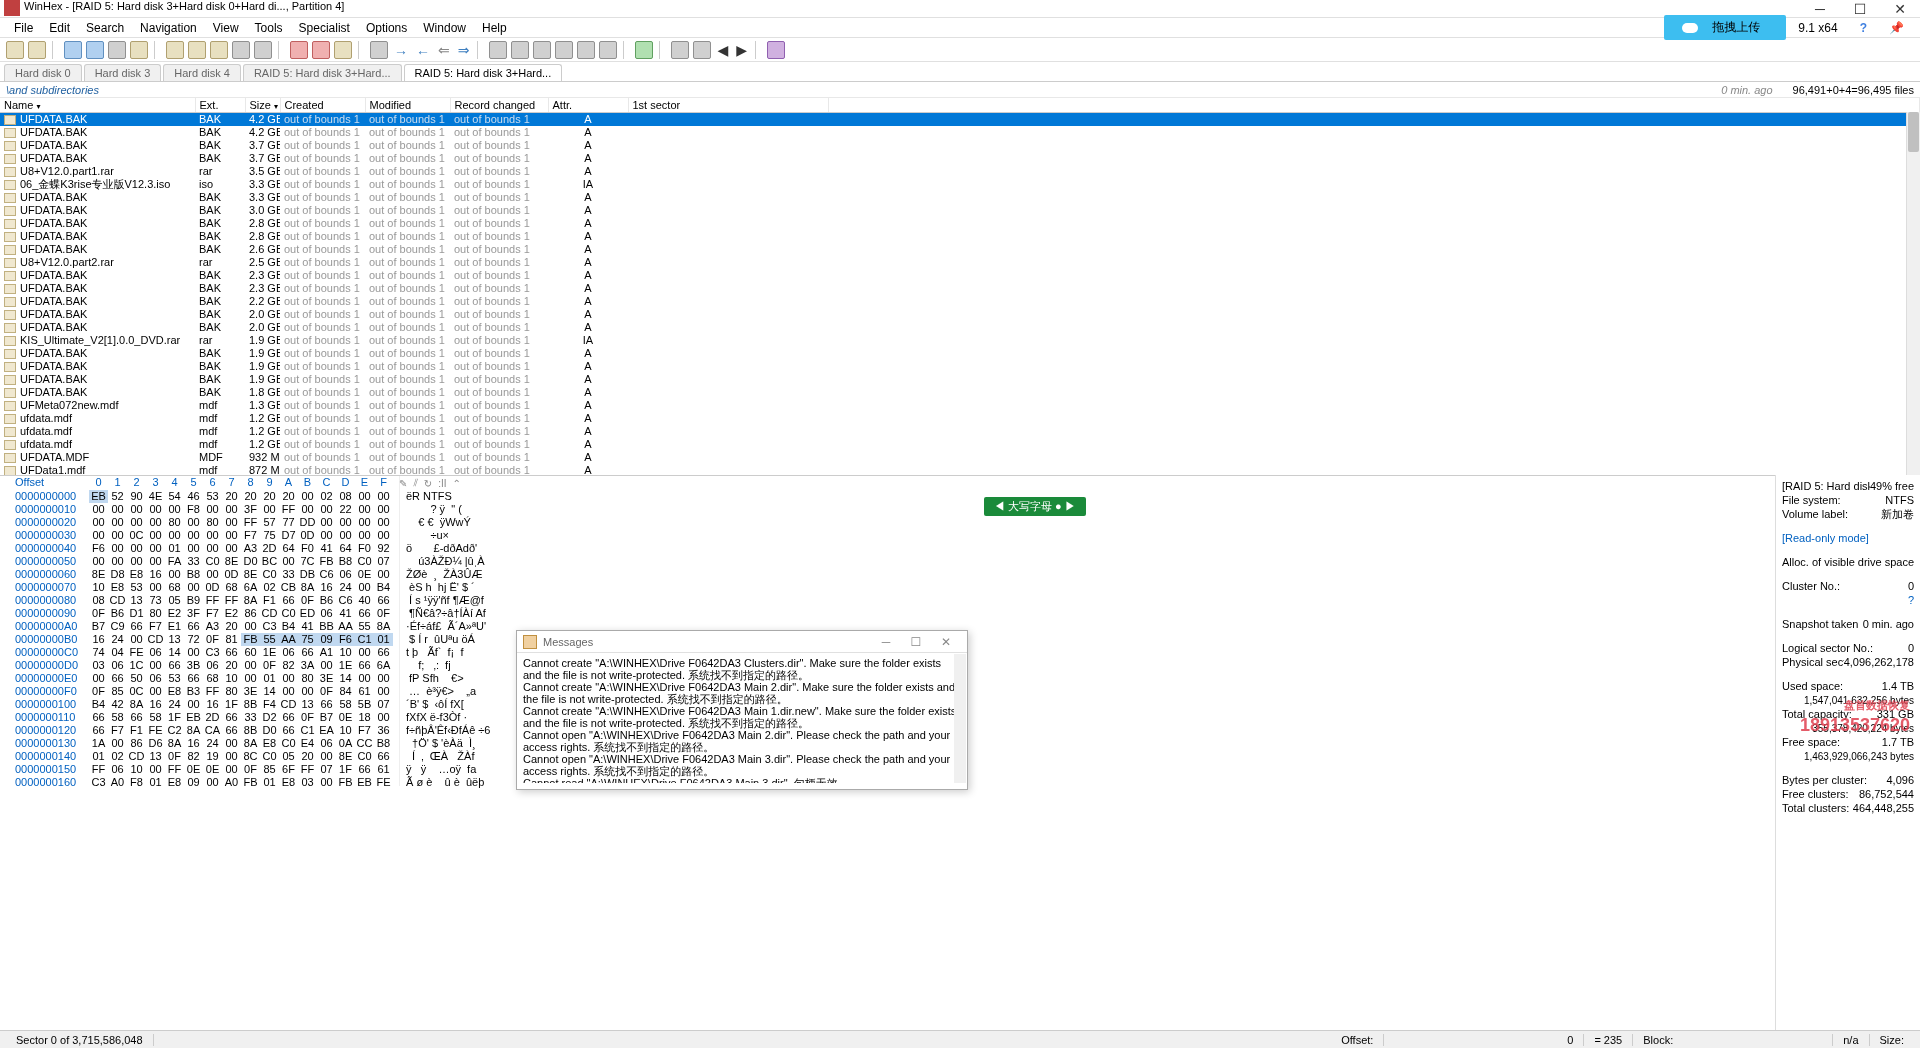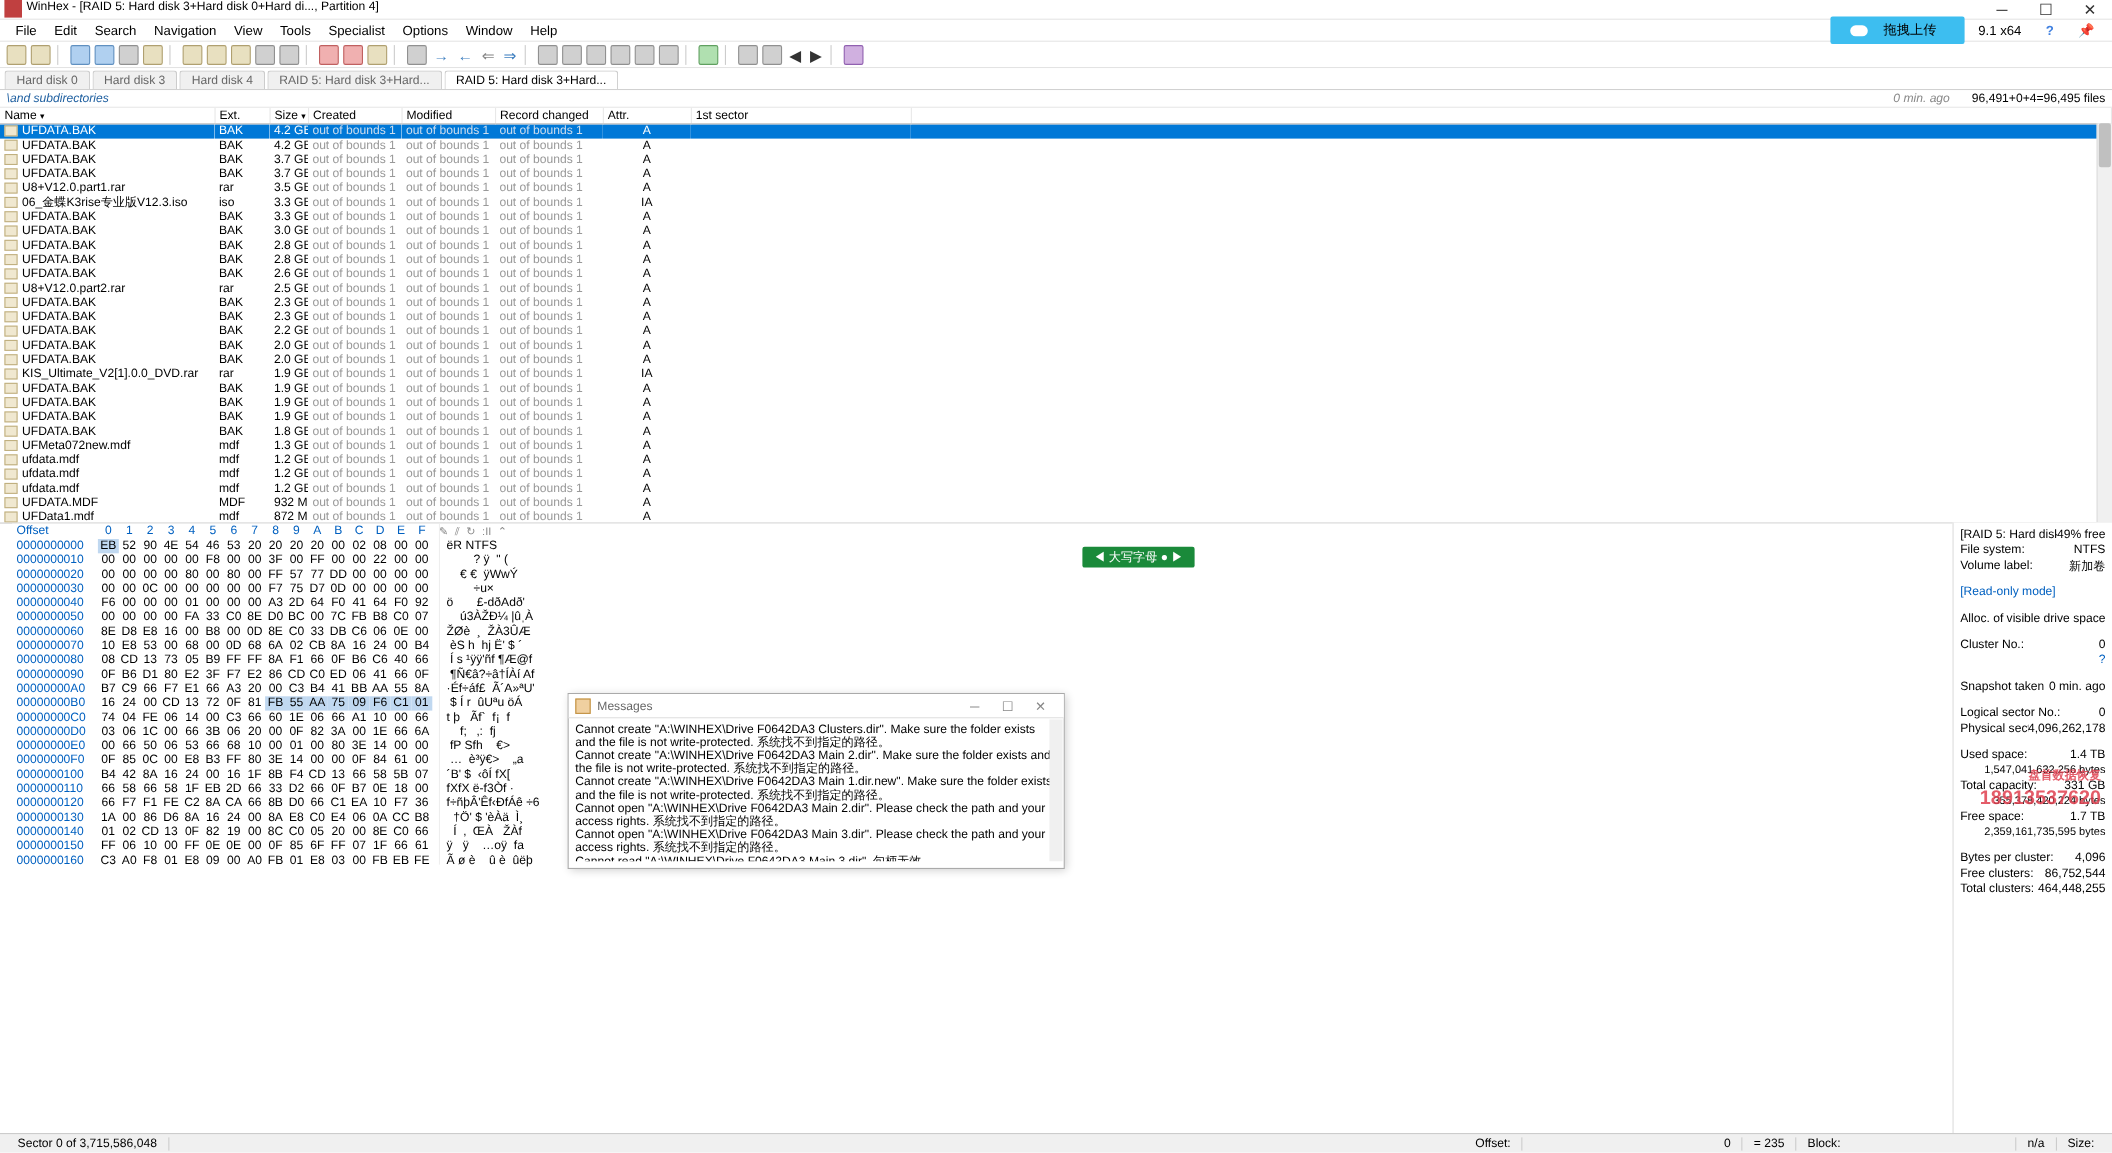--- a/index.html
+++ b/index.html
@@ -713,21 +713,21 @@
   <div class="line">
       <span></span>
       <span class="val" style="font-size:10px;">355,378,420,224 bytes</span>
     </div>
   <div class="line">
       <span class="lbl">Free space:</span>
       <span class="val">1.7 TB</span>
     </div>
   <div class="line">
       <span></span>
-      <span class="val" style="font-size:10px;">2,359,161,735,595 bytes</span>
+      <span class="val" style="font-size:10px;">1,463,929,066,243 bytes</span>
     </div>
   <div class="gap"></div>
   <div class="line">
       <span class="lbl">Bytes per cluster:</span>
       <span class="val">4,096</span>
     </div>
   <div class="line">
       <span class="lbl">Free clusters:</span>
       <span class="val">86,752,544</span>
     </div>

